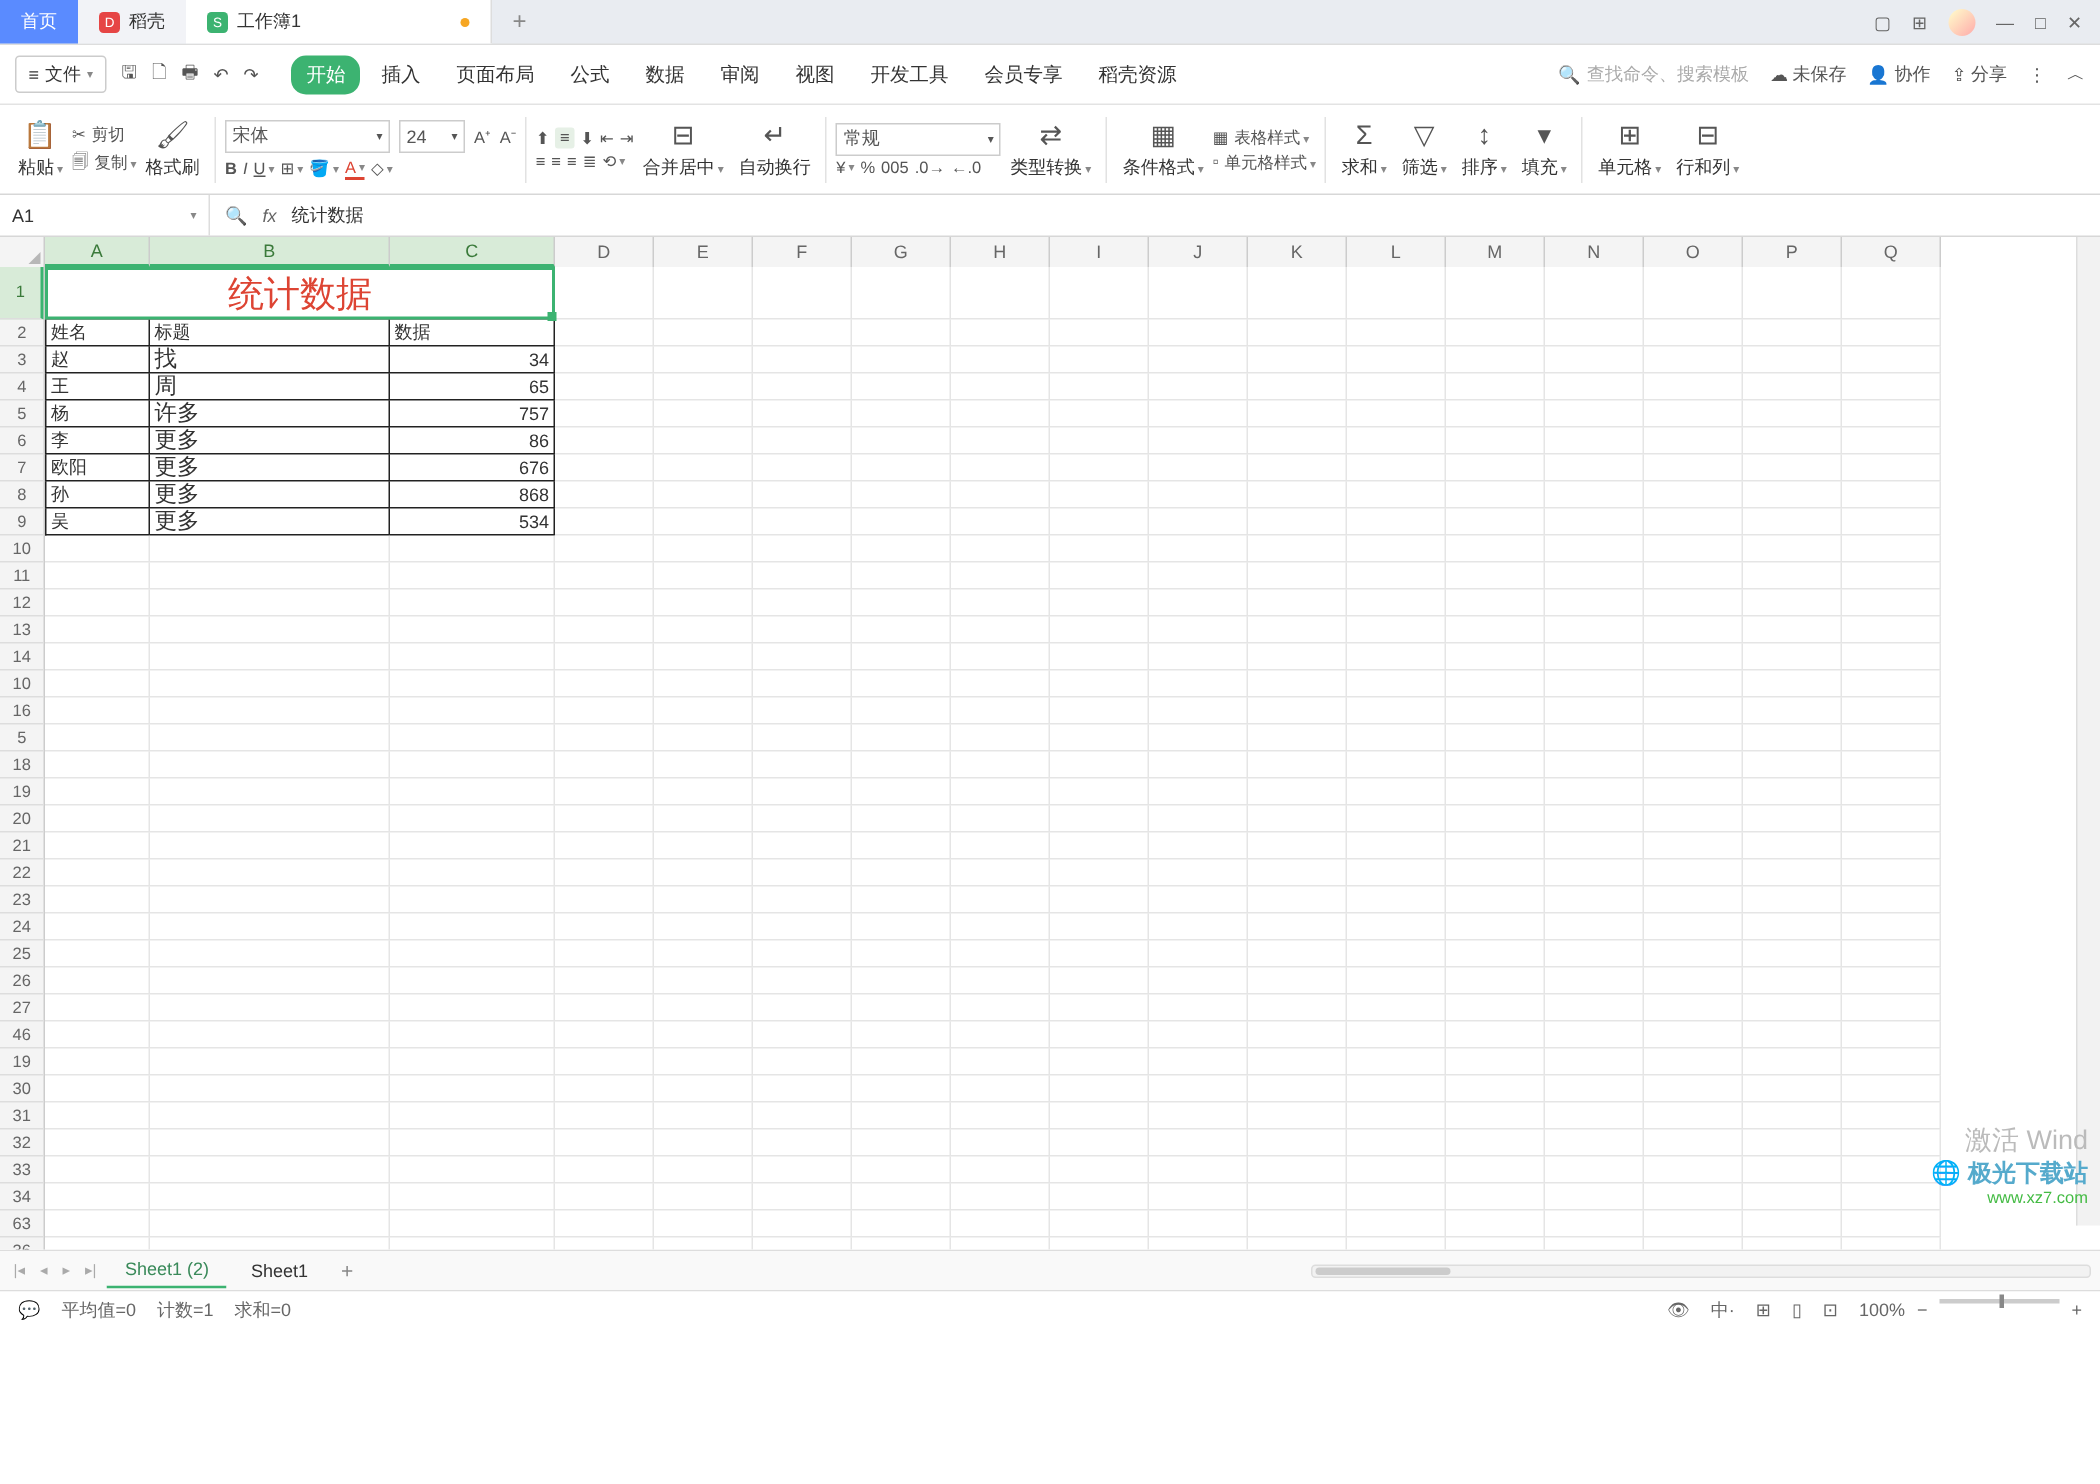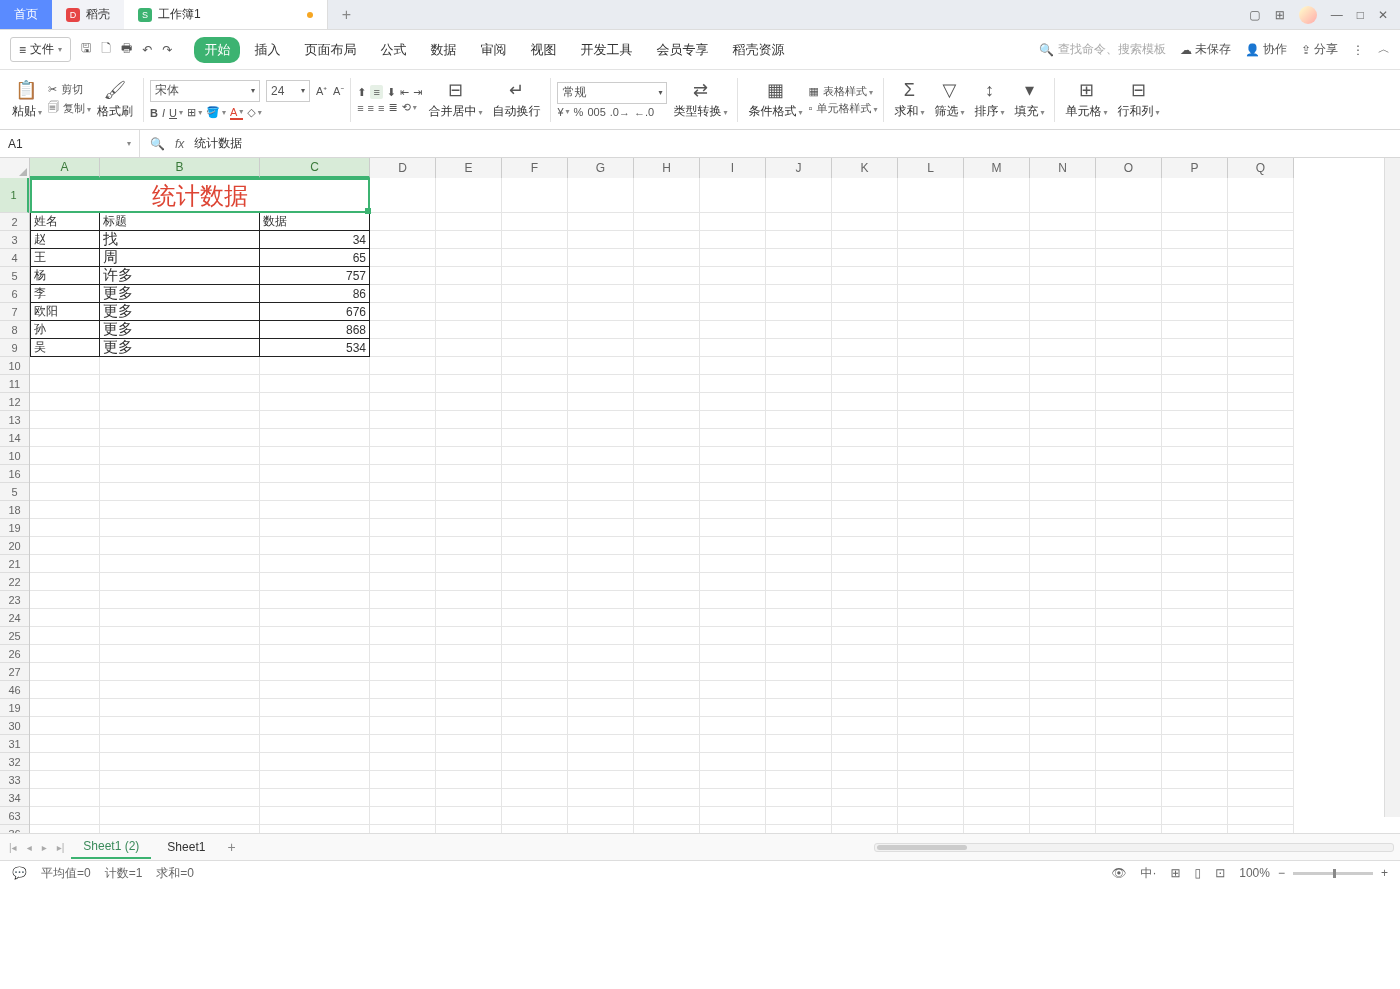--- a/index.html
+++ b/index.html
@@ -59,21 +59,21 @@
     .selection-ring{position:absolute;border:2px solid #3cb371;pointer-events:none;}
     .handle{position:absolute;width:6px;height:6px;background:#3cb371;right:-3px;bottom:-3px;}
     .scrollbar-h{position:absolute;bottom:0;left:0;right:0;height:16px;background:#f2f2f2;border-top:1px solid #ddd;}
     .scrollbar-v{position:absolute;right:0;top:0;bottom:16px;width:16px;background:#f2f2f2;border-left:1px solid #ddd;}
     .tabstrip{height:28px;display:flex;align-items:center;border-top:1px solid #ddd;border-bottom:1px solid #ddd;background:#f9f9f9;padding:0 6px;gap:4px;}
     .tabstrip .nav{color:#aaa;cursor:pointer;font-size:10px;padding:0 3px;}
     .sheet-tab{padding:4px 12px;font-size:12px;cursor:pointer;border-radius:3px 3px 0 0;}
     .sheet-tab.active{color:#3a8a5a;font-weight:500;border-bottom:2px solid #3cb371;}
     .statusbar{height:24px;display:flex;align-items:center;padding:0 12px;font-size:12px;color:#666;background:#fff;gap:14px;}
     .statusbar .spacer{flex:1;}
-    .zoom{display:flex;align-items:center;gap:8px;}
+    .zoom{display:flex;align-items:flex-start;gap:8px;}
     .slider{width:80px;height:3px;background:#ccc;position:relative;}
     .slider::after{content:"";position:absolute;left:50%;top:-3px;width:3px;height:9px;background:#888;}
     .watermark{position:absolute;right:8px;bottom:28px;text-align:right;pointer-events:none;}
     .watermark .l1{color:#bbb;font-size:18px;}
     .watermark .l2{color:#5ac;font-size:16px;font-weight:bold;}
     .watermark .l3{color:#4b4;font-size:11px;}
   </style>
 </head>
 <body>
 
@@ -1036,20 +1036,25 @@
         <div class="cell" style="width: 66px;"></div>
         <div class="cell" style="width: 66px;"></div>
         <div class="cell" style="width: 66px;"></div>
         <div class="cell" style="width: 66px;"></div>
       </div>
     </div>
   <div class="selection-ring" id="selring" style="left: 30px; top: 20px; width: 340px; height: 35px;">
       <div class="handle"></div>
     </div>
   <div class="scrollbar-v"></div>
+  <div class="watermark">
+    <div class="l1">激活 Wind</div>
+    <div class="l2"><span style="color:#39c">🌐</span> <span>极光下载站</span></div>
+    <div class="l3">www.xz7.com</div>
+  </div>
 </div>
 
 <div class="tabstrip">
   <span class="nav">|◂</span>
   <span class="nav">◂</span>
   <span class="nav">▸</span>
   <span class="nav">▸|</span>
   <div class="sheet-tab active">Sheet1 (2)</div>
   <div class="sheet-tab">Sheet1</div>
   <span style="color:#888;font-size:14px;padding:0 6px">+</span>

